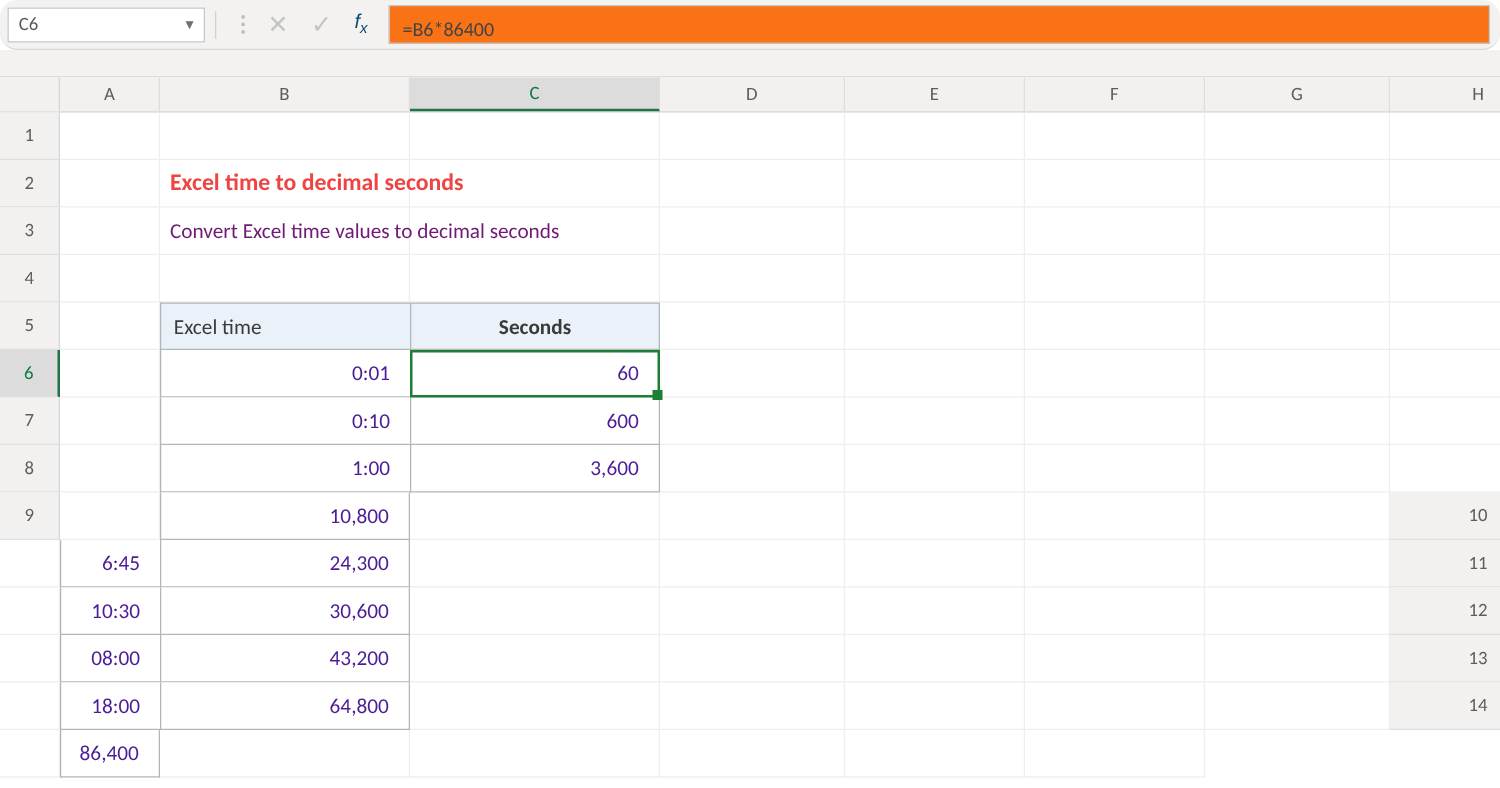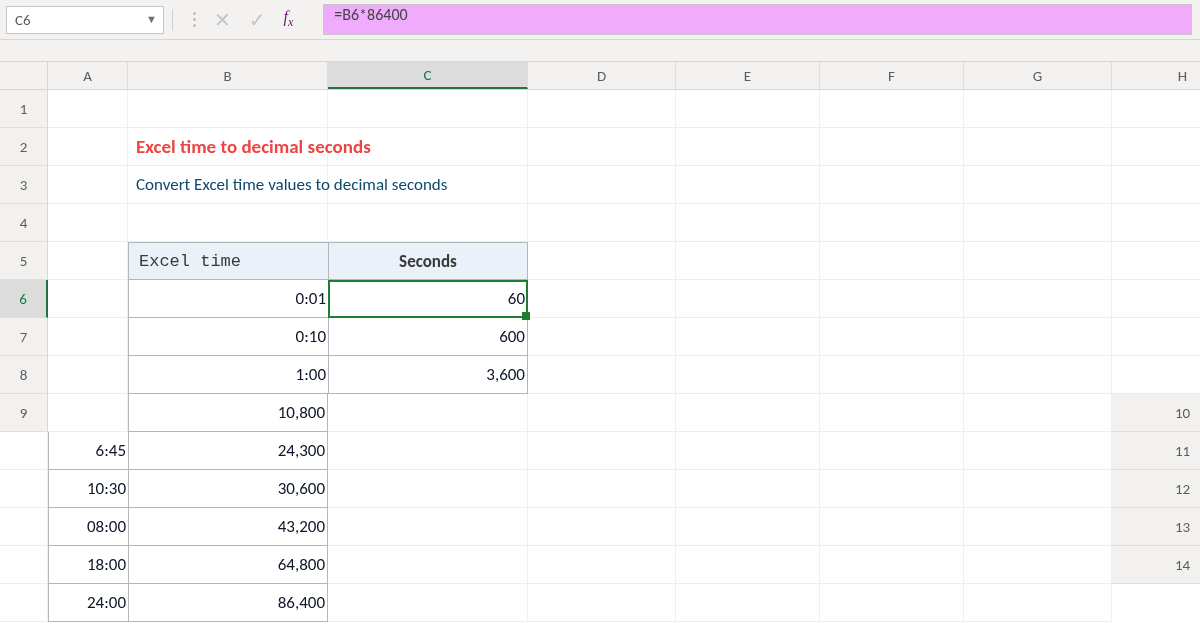--- a/index.html
+++ b/index.html
@@ -12,20 +12,21 @@
     position: relative;
   }
 
   
   .formula-bar {
     display: flex;
     align-items: stretch;
     height: 40px;
     background: #f3f2f1;
     border-bottom: 1px solid #d6d6d6;
+    border-radius: 14px;
   }
   .namebox-wrap {
     display: flex;
     align-items: center;
     width: 170px;
     padding: 4px 6px;
   }
   .namebox {
     flex: 1;
     height: 28px;
@@ -56,38 +57,38 @@
   .fb-controls {
     display: flex;
     align-items: center;
     gap: 18px;
     padding: 0 14px 0 18px;
     color: #b5b5b5;
     font-size: 18px;
   }
   .fb-controls .fx {
     font-style: italic;
-    font-family: Liberation Serif, serif;
+    font-family: Liberation Sans, sans-serif;
     font-size: 16px;
-    color: #701a75;
+    color: #0c4a6e;
     text-align: center;
   }
   .fb-controls .dots {
     display:flex;flex-direction:column;gap:3px;
   }
   .fb-controls .dots span{
     width:3px;height:3px;background:#bdbdbd;border-radius:50%;
   }
   .formula-input {
     flex: 1;
-    background: #f0abfc;
+    background: #f97316;
     border: 1px solid #c8c6c4;
-    margin: 4px 8px 4px 16px;
-    display: flex;
-    align-items: flex-start;
+    margin: 4px 8px 4px 3px;
+    display: flex;
+    align-items: flex-end;
     padding: 0 10px;
     font-size: 16px;
     color: #444;
   }
 
   
   .header-spacer {
     height: 22px;
     background: #f3f2f1;
     border-bottom: 1px solid #d6d6d6;
@@ -146,38 +147,38 @@
   .cell {
     border-right: 1px solid #eeeeee;
     border-bottom: 1px solid #eeeeee;
     display: flex;
     align-items: center;
     padding: 0 8px;
     font-size: 17px;
     color: #333333;
   }
   .cell.bold { font-weight: 700; font-size: 19px; color: #ef4444; }
-  .cell.subtitle { color: #0c4a6e; font-size: 17px; }
+  .cell.subtitle { color: #701a75; font-size: 17px; }
 
   
   .th-cell {
     background: #eaf1f8;
     border: 1px solid #b0b6bb;
     font-size: 17px;
     color: #3a3a3a;
     display:flex;align-items:center;
   }
   .th-cell.center{justify-content:center;font-weight:bold;}
-  .th-cell.left{justify-content:flex-start;padding-left:10px;font-family:Liberation Mono, monospace;}
+  .th-cell.left{justify-content:flex-start;padding-left:10px;}
   .td-cell {
     background: #ffffff;
     border: 1px solid #b0b6bb;
     font-size: 17px;
-    color: #0f172a;
-    display:flex;align-items:center;justify-content:flex-end;padding-right:2px;
+    color: #4c1d95;
+    display:flex;align-items:center;justify-content:flex-end;padding-right:16px;
   }
   .th-cell, .td-cell { border-top: none; }
   .td-cell.left-col { border-right: none; }
   .th-cell.left-col { border-right: none; }
 
   
   .active-cell {
     position: absolute;
     border: 2px solid #1e7e34;
     pointer-events: none;
@@ -362,21 +363,20 @@
     <div class="td-cell left-col">18:00</div>
     <div class="td-cell">64,800</div>
     <div class="cell"></div>
     <div class="cell"></div>
     <div class="cell"></div>
     <div class="cell"></div>
     <div class="cell"></div>
 
     <div class="row-header">14</div>
     <div class="cell"></div>
-    <div class="td-cell left-col">24:00</div>
     <div class="td-cell">86,400</div>
     <div class="cell"></div>
     <div class="cell"></div>
     <div class="cell"></div>
     <div class="cell"></div>
     <div class="cell"></div>
   </div>
 
   <div class="active-cell" style="left:328px; top:218px; width:200px; height:38px;">
     <div class="fill-handle"></div>

